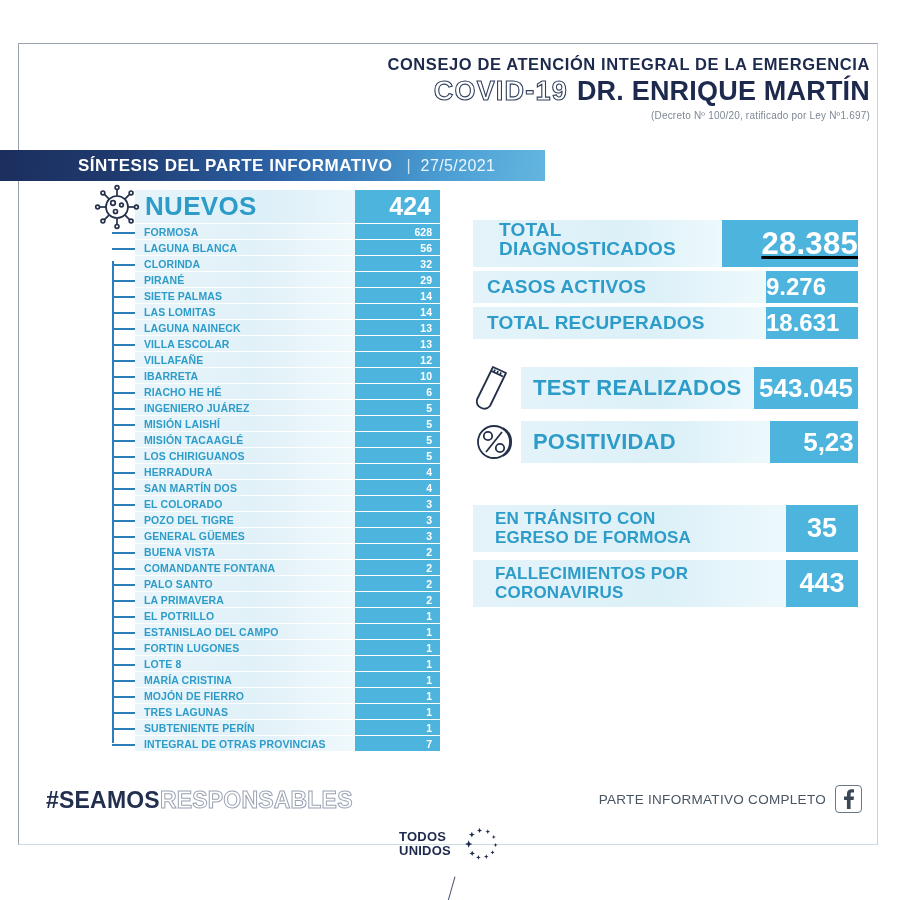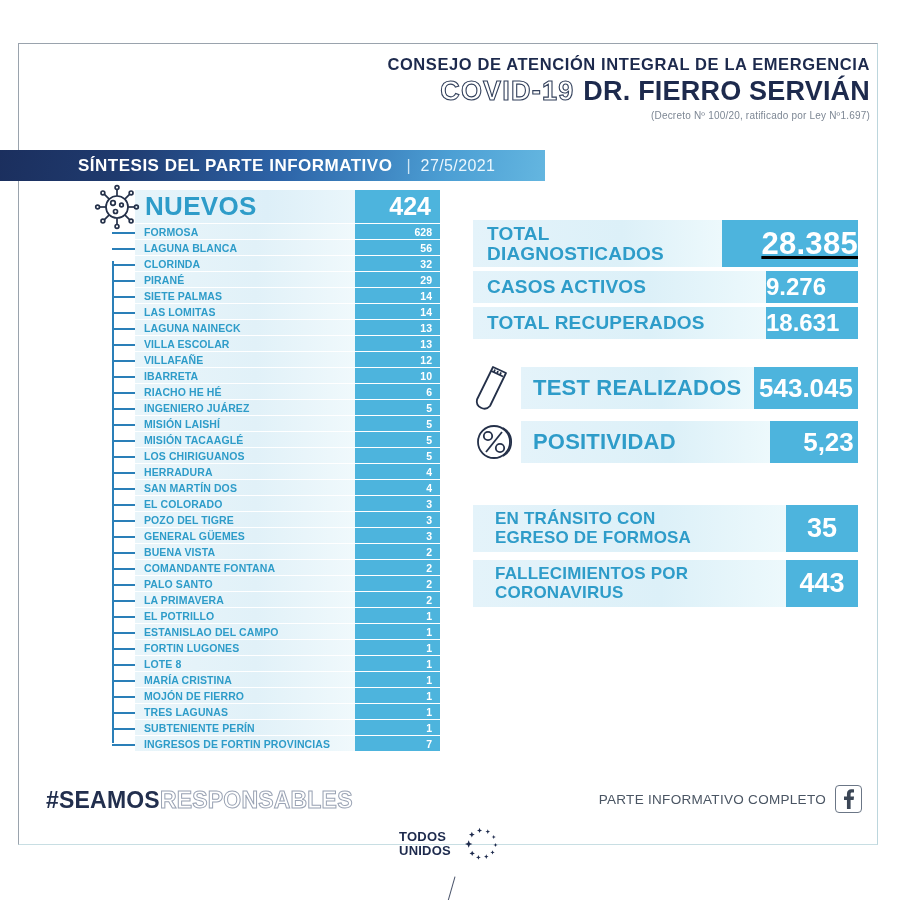--- a/index.html
+++ b/index.html
@@ -223,22 +223,21 @@
   .stat-big {
     display: flex;
     align-items: stretch;
     height: 47px;
     margin-bottom: 4px;
   }
   .stat-big .lbl {
     flex: 1;
     background: linear-gradient(90deg,#e4f3fa 0%,#dcf0f8 60%,#edf9fc 100%);
     display: flex;
-    align-items: center;
-    padding-left: 14px;
+    padding-left: 26px;
     box-sizing: border-box;
   }
   .stat-big .lbl span {
     font-size: 19px;
     font-weight: bold;
     color: #2e9cc9;
     line-height: 1.02;
     letter-spacing: .2px;
   }
   .stat-big .val {
@@ -467,21 +466,21 @@
 </style>
 </head>
 <body>
 
 <div id="frame"></div>
 
 <div id="header">
   <div id="hdr-line1">CONSEJO DE ATENCIÓN INTEGRAL DE LA EMERGENCIA</div>
   <div id="hdr-line2">
     <span class="covid-outline">COVID-19</span>
-    <span id="hdr-name">DR. FIERRO SERVIÁN</span>
+    <span id="hdr-name">DR. ENRIQUE MARTÍN</span>
   </div>
   <div id="hdr-decree">(Decreto Nº 100/20, ratificado por Ley Nº1.697)</div>
 </div>
 
 <div id="banner">
   <span id="banner-title">SÍNTESIS DEL PARTE INFORMATIVO</span>
   <span id="banner-sep">|</span>
   <span id="banner-date">27/5/2021</span>
 </div>
 
@@ -775,21 +774,21 @@
         <div class="loc-row">
           <div class="loc-label">
             <span>SUBTENIENTE PERÍN</span>
           </div>
           <div class="loc-value">
             <span>1</span>
           </div>
         </div>
         <div class="loc-row">
           <div class="loc-label">
-            <span>INGRESOS DE FORTIN PROVINCIAS</span>
+            <span>INTEGRAL DE OTRAS PROVINCIAS</span>
           </div>
           <div class="loc-value">
             <span>7</span>
           </div>
         </div>
       </div>
   </div>
 </div>
 
 <div id="right-col">

